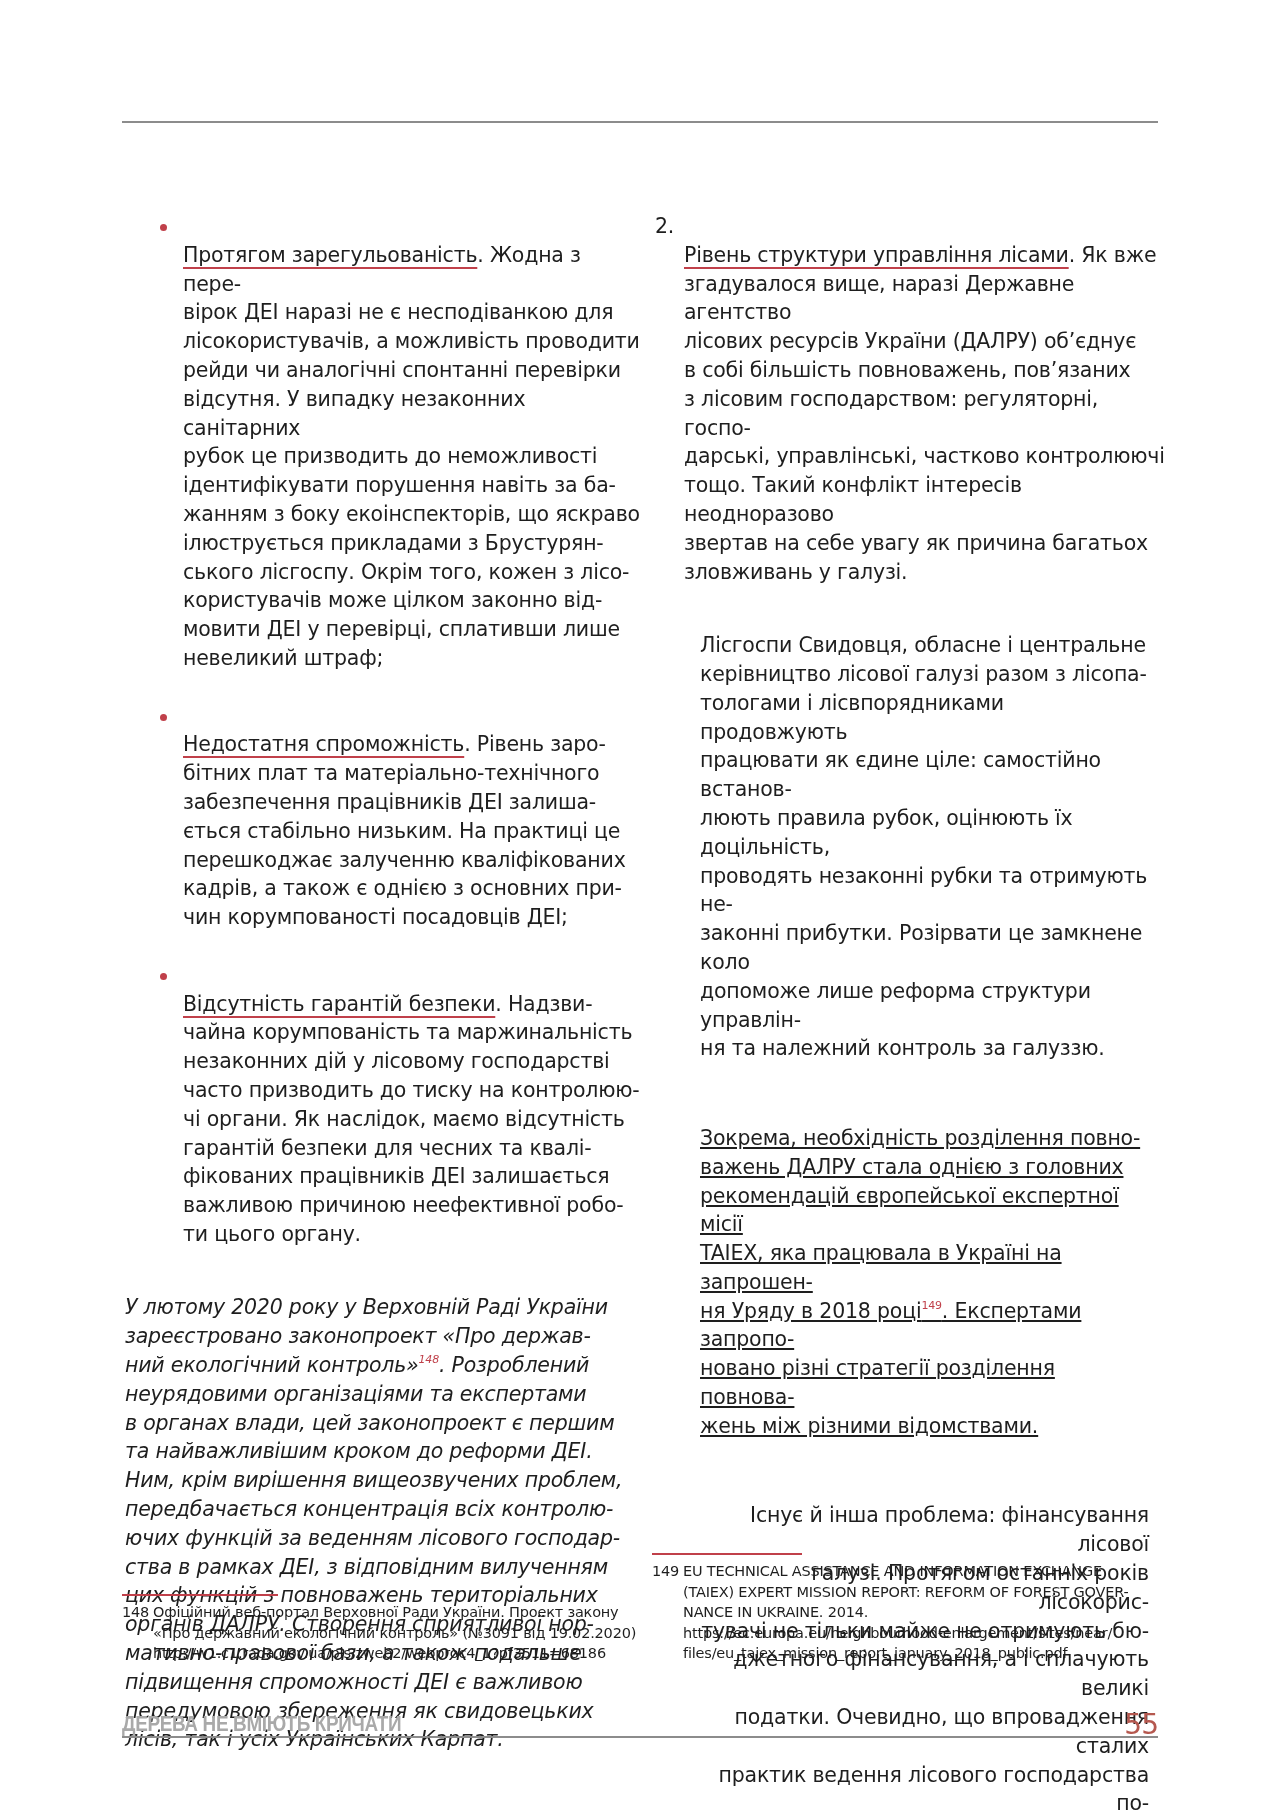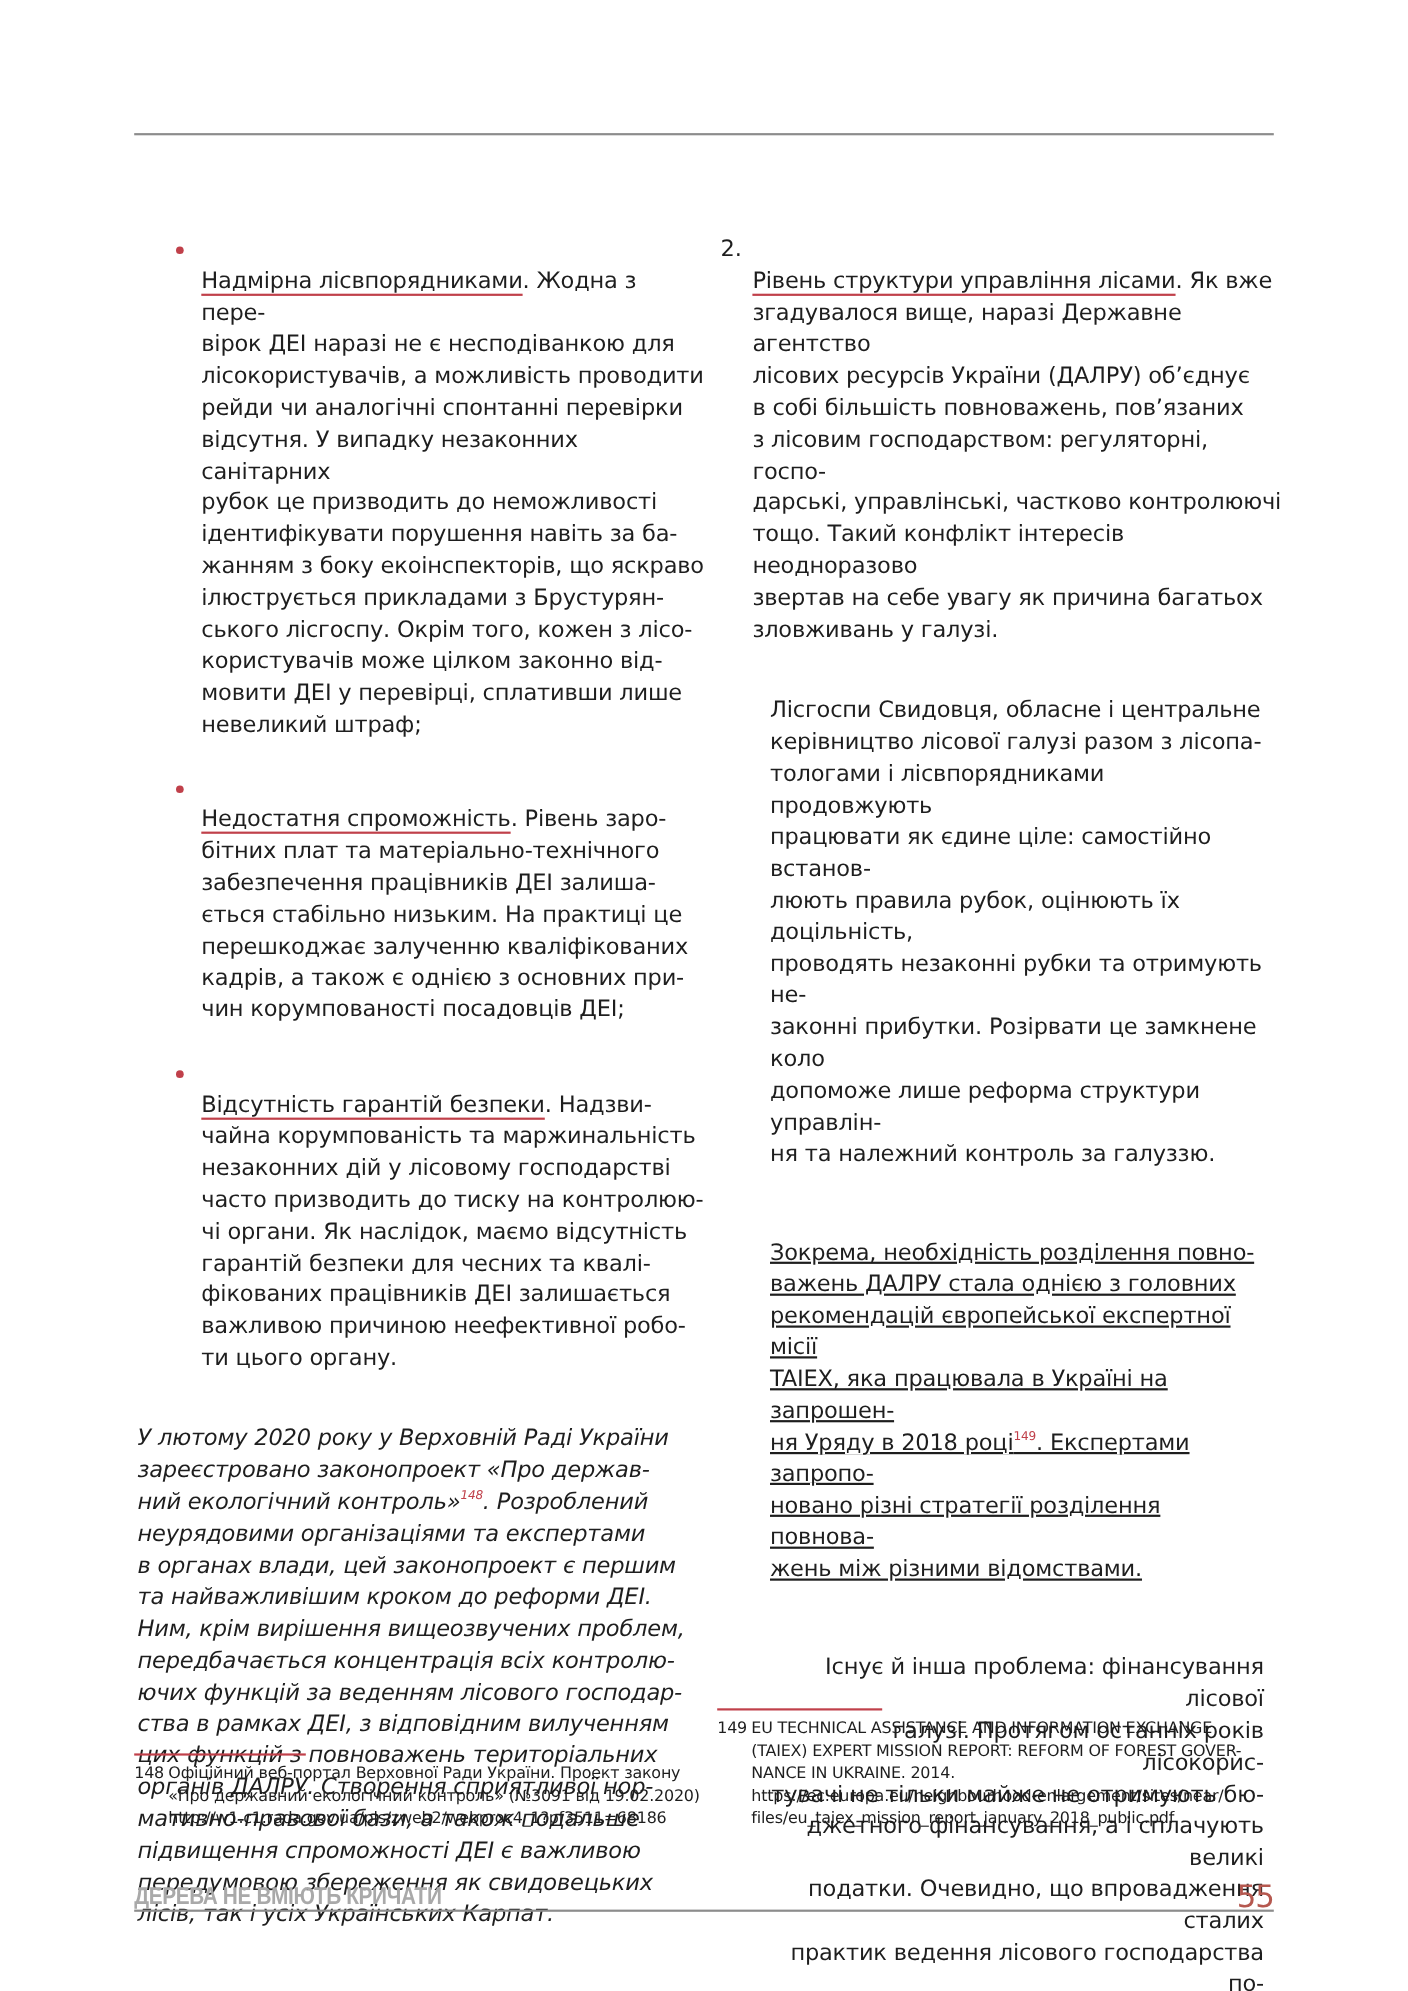--- a/index.html
+++ b/index.html
@@ -26,21 +26,21 @@
   .footer-rule { position: absolute; left: 122px; top: 1736px; width: 1036px; height: 2px; background: #8c8c8c; }
   .page-num { position: absolute; right: 122px; top: 1708px; font-size: 28px; color: #b5584f; font-weight: normal; letter-spacing: -1px; }
 </style>
 </head>
 <body>
 
 <div class="rule-top"></div>
 
 <div class="col col-left">
   <div class="bullet-item">
-    <span class="bullet-dot"></span><span class="ul">Надмірна лісвпорядниками</span><span>. Жодна з пере-
+    <span class="bullet-dot"></span><span class="ul">Протягом зарегульованість</span><span>. Жодна з пере-
 вірок ДЕІ наразі не є несподіванкою для
 лісокористувачів, а можливість проводити
 рейди чи аналогічні спонтанні перевірки
 відсутня. У випадку незаконних санітарних
 рубок це призводить до неможливості
 ідентифікувати порушення навіть за ба-
 жанням з боку екоінспекторів, що яскраво
 ілюструється прикладами з Брустурян-
 ського лісгоспу. Окрім того, кожен з лісо-
 користувачів може цілком законно від-

